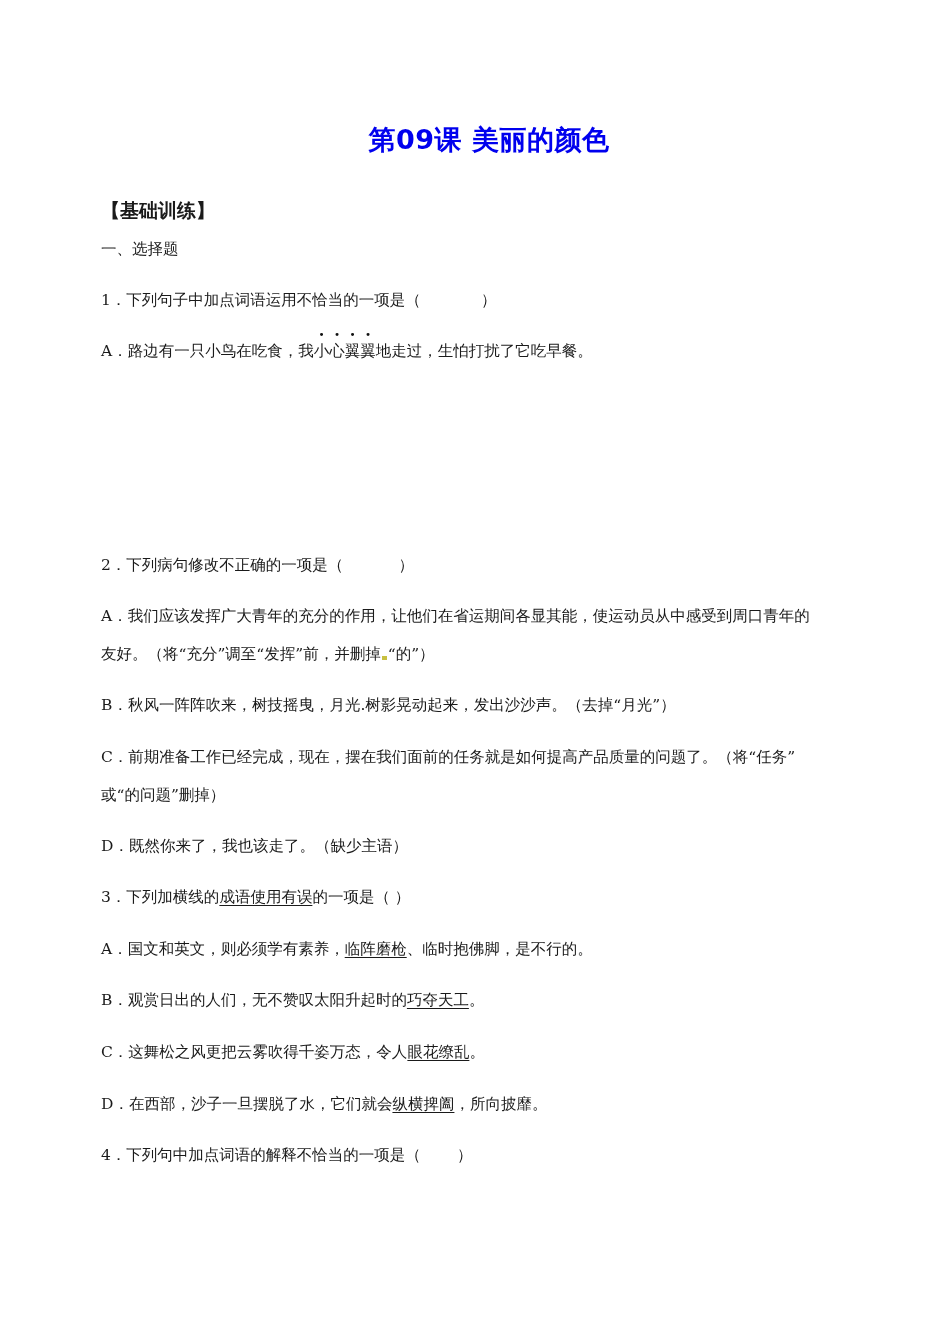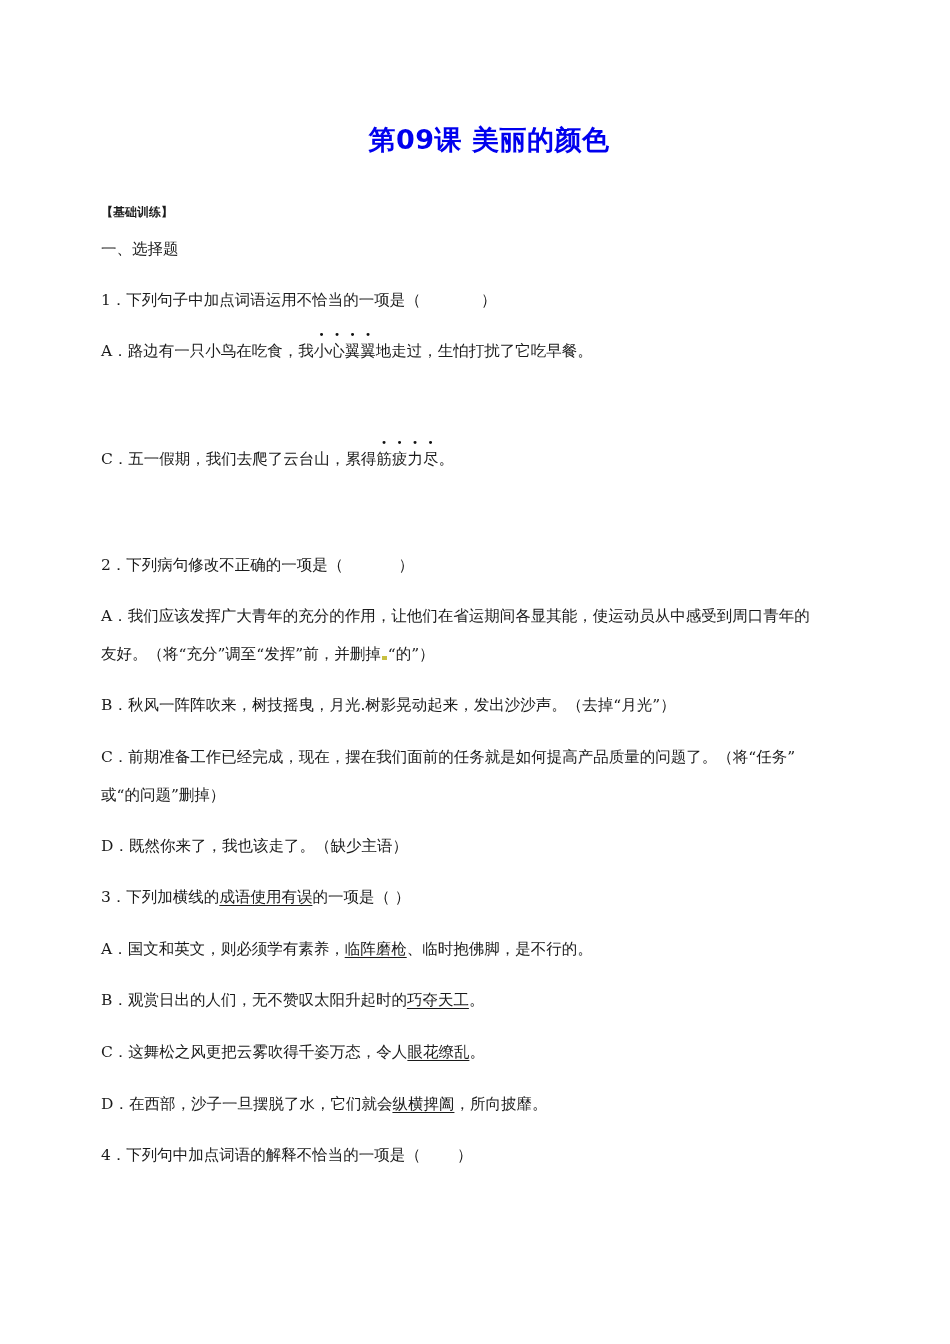--- a/index.html
+++ b/index.html
@@ -3,21 +3,21 @@
   <meta charset="utf-8">
   <style>
     html, body { margin:0; padding:0; background:#ffffff; }
     body { width:950px; height:1344px; position:relative; overflow:hidden;
            font-family:"DejaVu Serif","Liberation Serif",serif; color:#1a1a1a; }
     .page { position:absolute; left:8px; top:0; width:950px; height:1164px;margin-left:6px; }
     .title { position:absolute; left:0; width:950px; top:122px; text-align:center;
              font-family:"DejaVu Sans","Liberation Sans",sans-serif; font-weight:bold;
              font-size:27px; color:#0000ee; letter-spacing:0.5px; }
     .line { position:absolute; left:87px; font-size:15.5px; line-height:22px; white-space:nowrap; }
-    .section { font-weight:bold; font-family:Liberation Serif, serif; font-size:12px; }
+    .section { font-weight:bold; font-family:Liberation Mono, monospace; font-size:19px; }
     .dot { position:relative; display:inline-block; }
     .dot::before { content:"·"; position:absolute; left:50%; top:-13px; transform:translateX(-50%);
                    font-size:16px; font-weight:bold; line-height:1; color:#111; }
     .ul { text-decoration:underline; text-underline-offset:3px; }
     .mark { display:inline-block; width:5px; height:4px; background:#c8c040; vertical-align:-1px; margin:0 1px; }
     .blank { display:inline-block; }
   </style>
 </head>
 <body>
 
@@ -26,23 +26,20 @@
   <div class="title">第09课  美丽的颜色</div>
 
   <div class="line section" style="top:201px;">【基础训练】</div>
   <div class="line" style="top:238px;">一、选择题</div>
 
   <div class="line" style="top:289px;">
     <span>1．下列句子中加点词语运用不恰当的一项是（</span><span class="blank" style="width:60px;"></span><span>）</span>
   </div>
   <div class="line" style="top:340px;">
     <span>A．路边有一只小鸟在吃食，我</span><span class="dot">小</span><span class="dot">心</span><span class="dot">翼</span><span class="dot">翼</span><span>地走过，生怕打扰了它吃早餐。</span>
-  </div>
-  <div class="line" style="top:448px;">
-    <span>C．五一假期，我们去爬了云台山，累得</span><span class="dot">筋</span><span class="dot">疲</span><span class="dot">力</span><span class="dot">尽</span><span>。</span>
   </div>
 
   <div class="line" style="top:554px;">
     <span>2．下列病句修改不正确的一项是（</span><span class="blank" style="width:55px;"></span><span>）</span>
   </div>
   <div class="line" style="top:605px;">A．我们应该发挥广大青年的充分的作用，让他们在省运期间各显其能，使运动员从中感受到周口青年的</div>
   <div class="line" style="top:643px;">
     <span>友好。（将“充分”调至“发挥”前，并删掉</span><span class="mark"></span><span>“的”）</span>
   </div>
   <div class="line" style="top:694px;">B．秋风一阵阵吹来，树技摇曳，月光.树影晃动起来，发出沙沙声。（去掉“月光”）</div>

